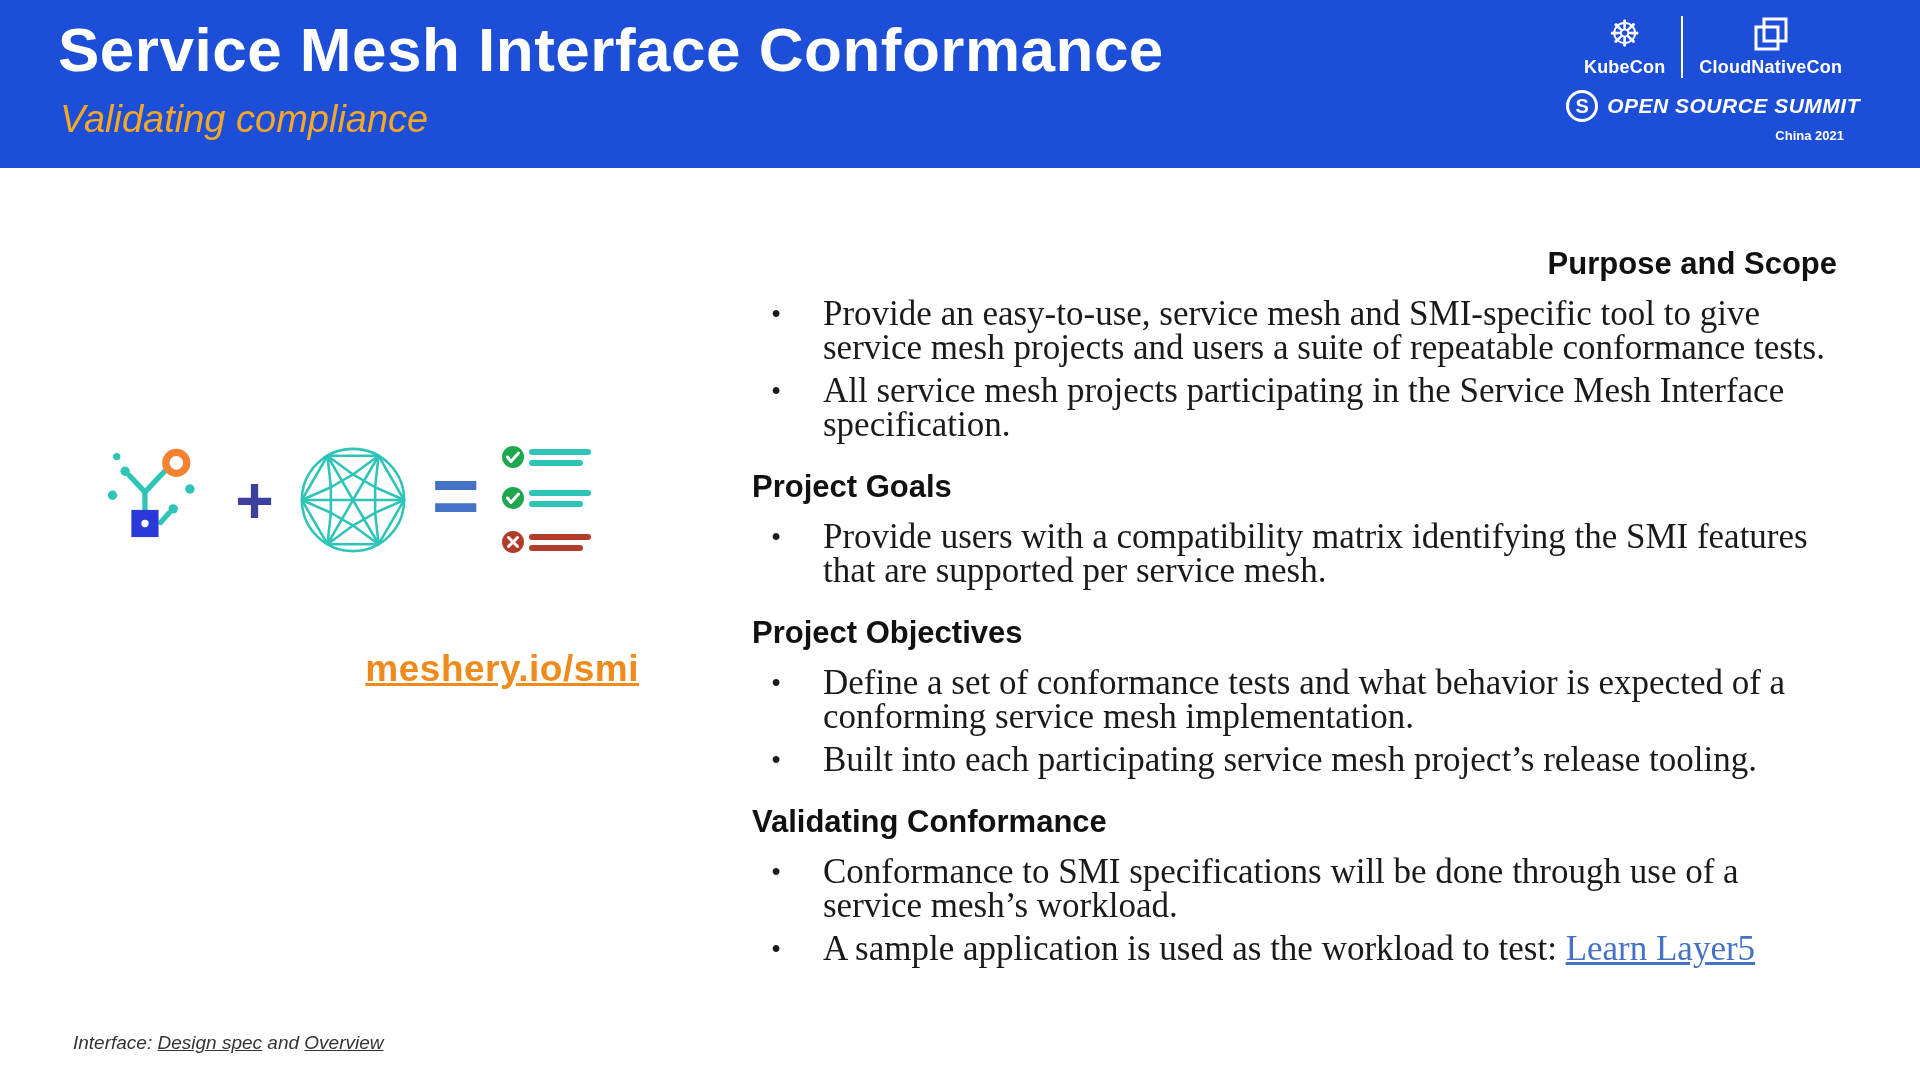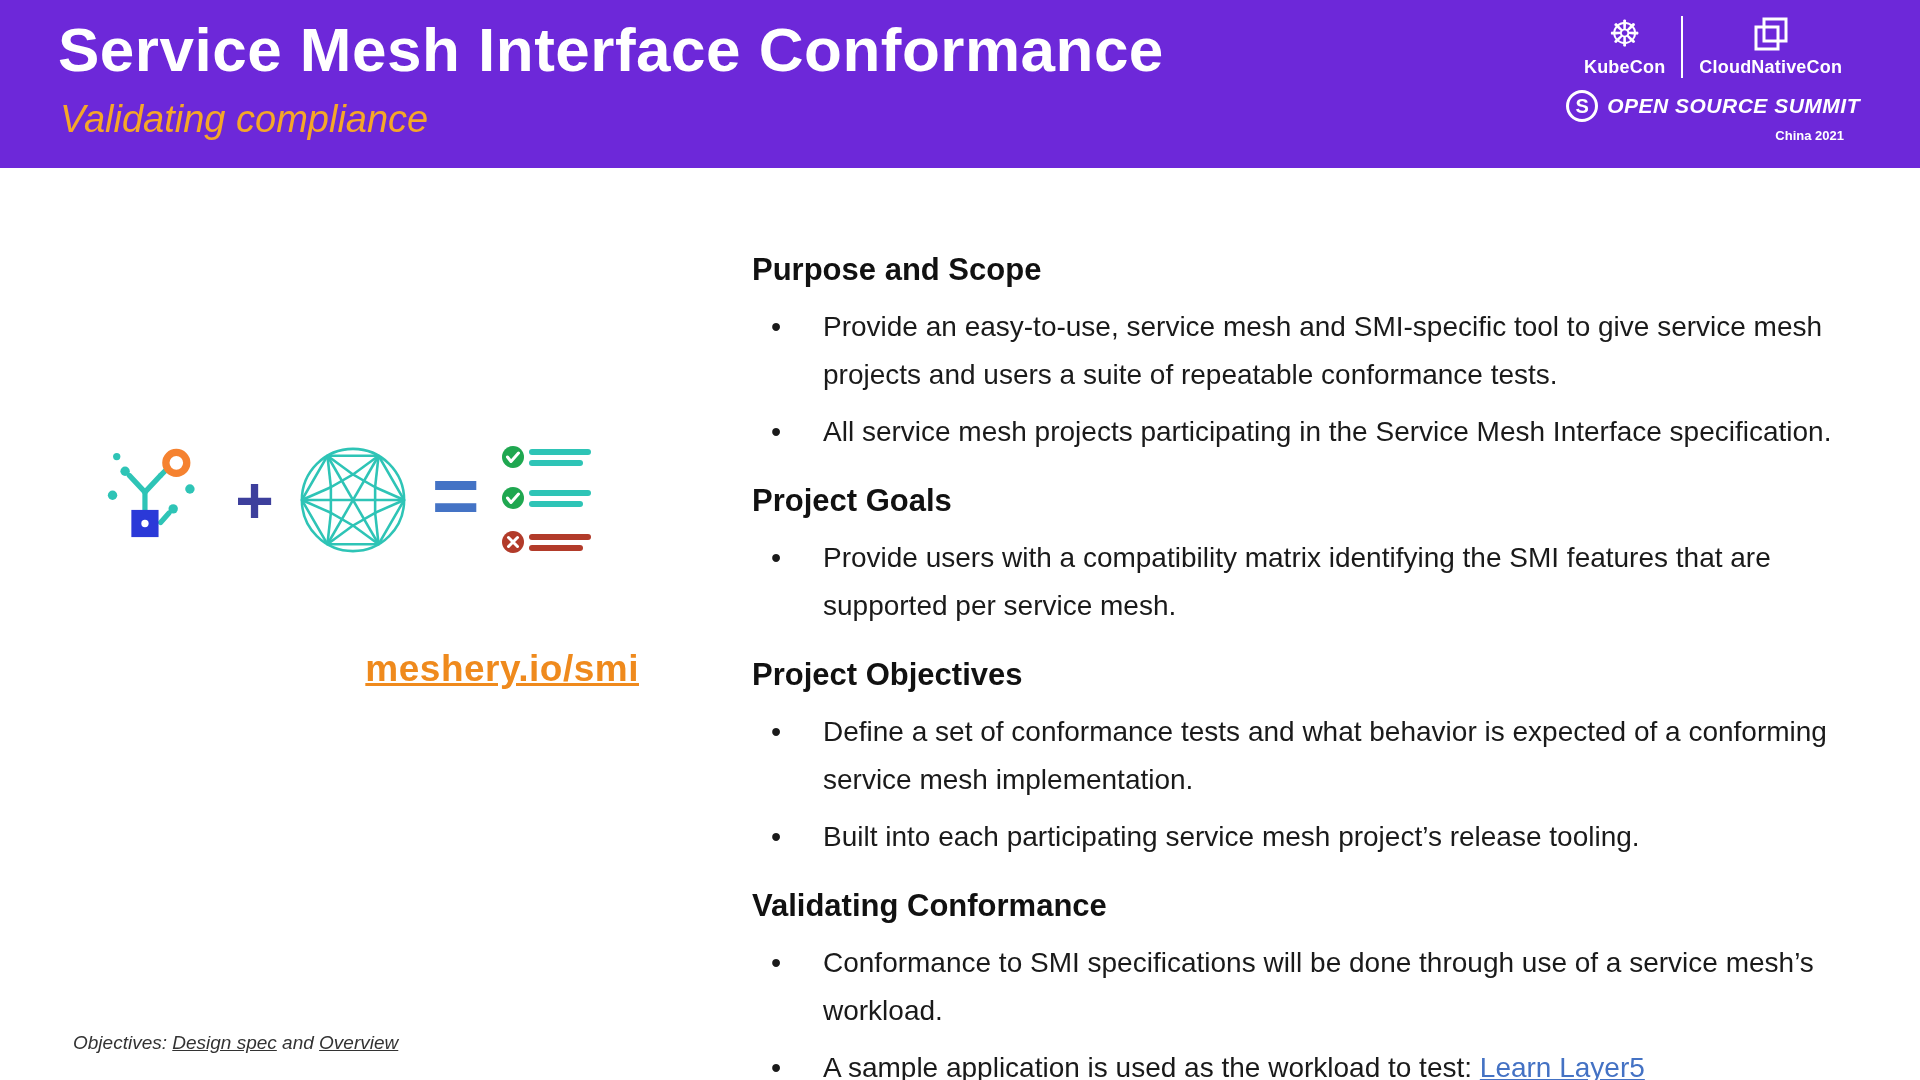--- a/index.html
+++ b/index.html
@@ -9,21 +9,21 @@
     background: #ffffff;
     font-family: "Liberation Sans", sans-serif;
     color: #1a1a1a;
     overflow: hidden;
   }
 
   
   .header {
     position: absolute; top: 0; left: 0;
     width: 100%; height: 168px;
-    background: #6d28d9;
+    background: #1d4ed8;
     color: #fff;
   }
   .header .title {
     position: absolute; left: 58px; top: 14px;
     margin: 0;
     font-size: 62px; font-weight: 800; letter-spacing: 0.5px;
     white-space: nowrap;
   }
   .header .subtitle {
     position: absolute; left: 60px; top: 98px;
@@ -71,26 +71,26 @@
   }
 
   
   .content {
     position: absolute; left: 752px; top: 246px; width: 1085px;
   }
   .content h3 {
     font-size: 31px; font-weight: bold; color: #111;
     margin: 27px 0 15px 0;
   }
-  .content section:first-child h3 { margin-top: 6px; }
+  .content section:first-child h3 { margin-top: 0; text-align: right; }
   .content ul { list-style: none; margin: 0; padding: 0; }
   .content li {
     position: relative; padding-left: 71px;
-    font-size: 28px; line-height: 48px;
-    margin-bottom: 9px; color: #1a1a1a;
+    font-size: 35px; line-height: 34px;
+    margin-bottom: 9px; color: #1a1a1a; font-family: Liberation Serif, serif;
   }
   .content li::before {
     content: "\2022";
     position: absolute; left: 19px; top: 0;
     font-size: 29px;
   }
   .inline-link {
     color: #4472c4; text-decoration: underline; cursor: pointer;
   }
 
@@ -234,14 +234,14 @@
     <h3>Validating Conformance</h3>
     <ul>
       <li><span>Conformance to SMI specifications will be done through use of a service mesh’s workload.</span></li>
       <li><span>A sample application is used as the workload to test: </span><a class="inline-link">Learn Layer5</a></li>
     </ul>
   </section>
 
 </main>
 
 <footer class="footer">
-  <span>Objectives: </span><a>Design spec</a><span> and </span><a>Overview</a>
+  <span>Interface: </span><a>Design spec</a><span> and </span><a>Overview</a>
 </footer>
 
 </body></html>

